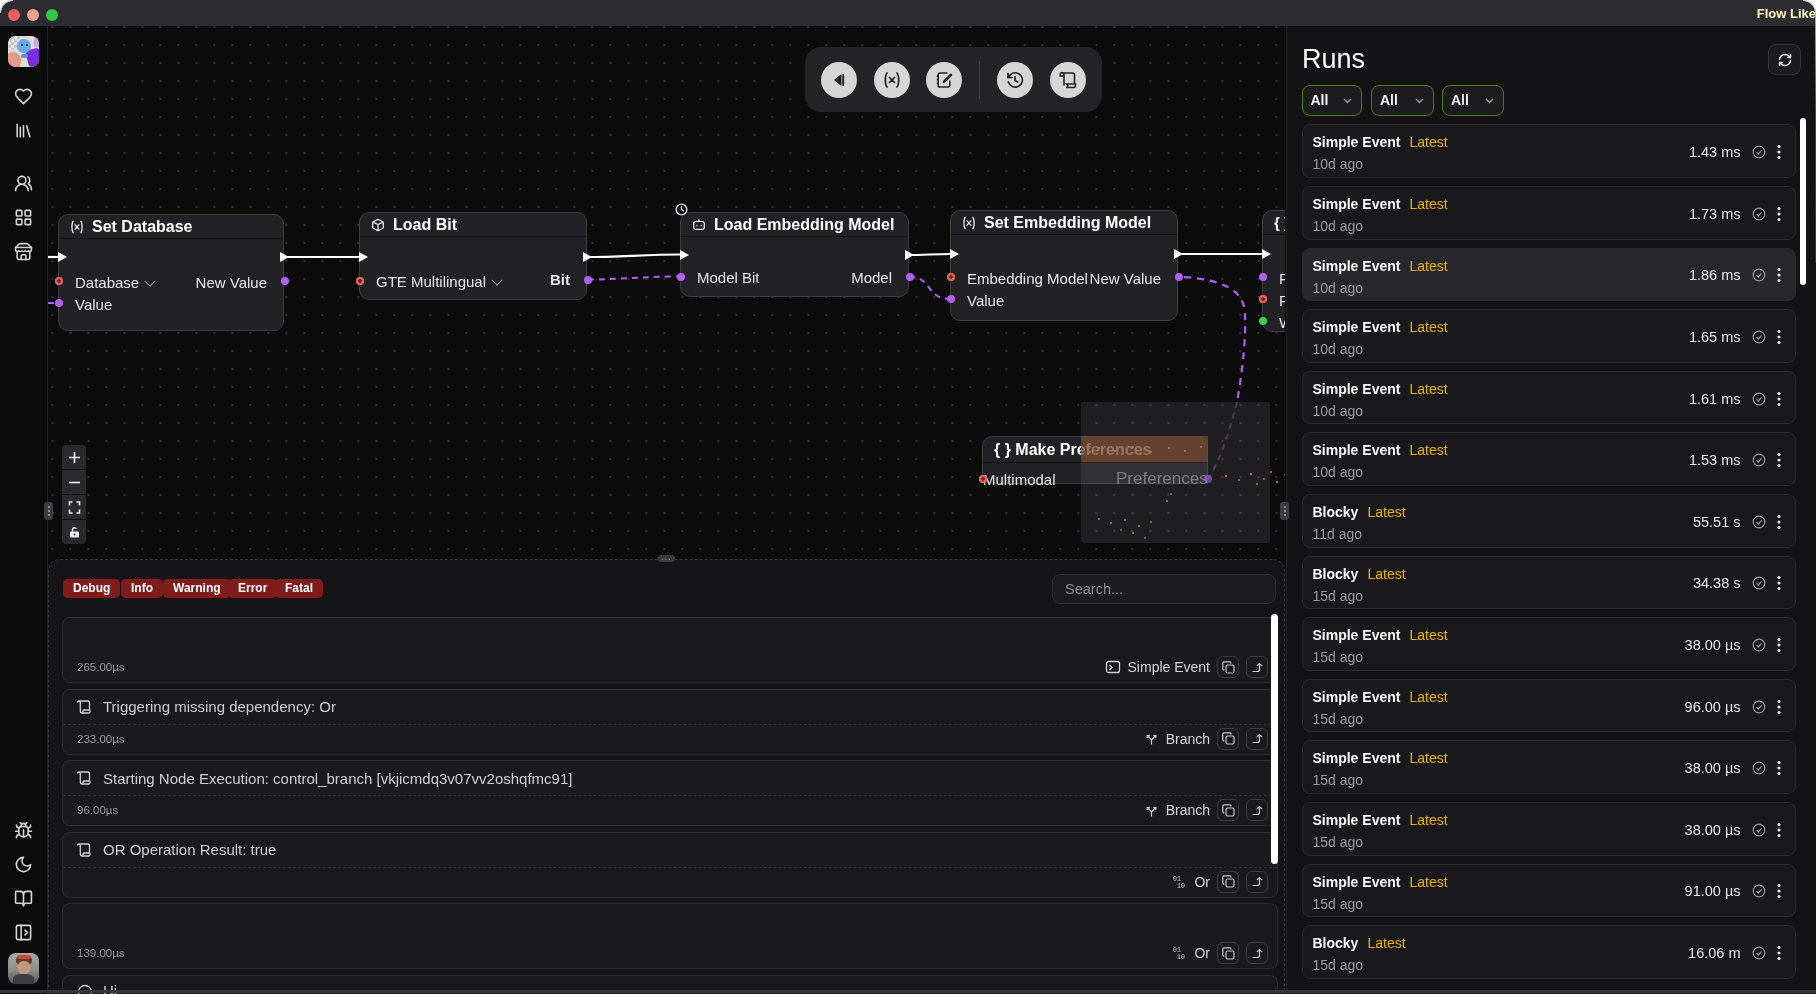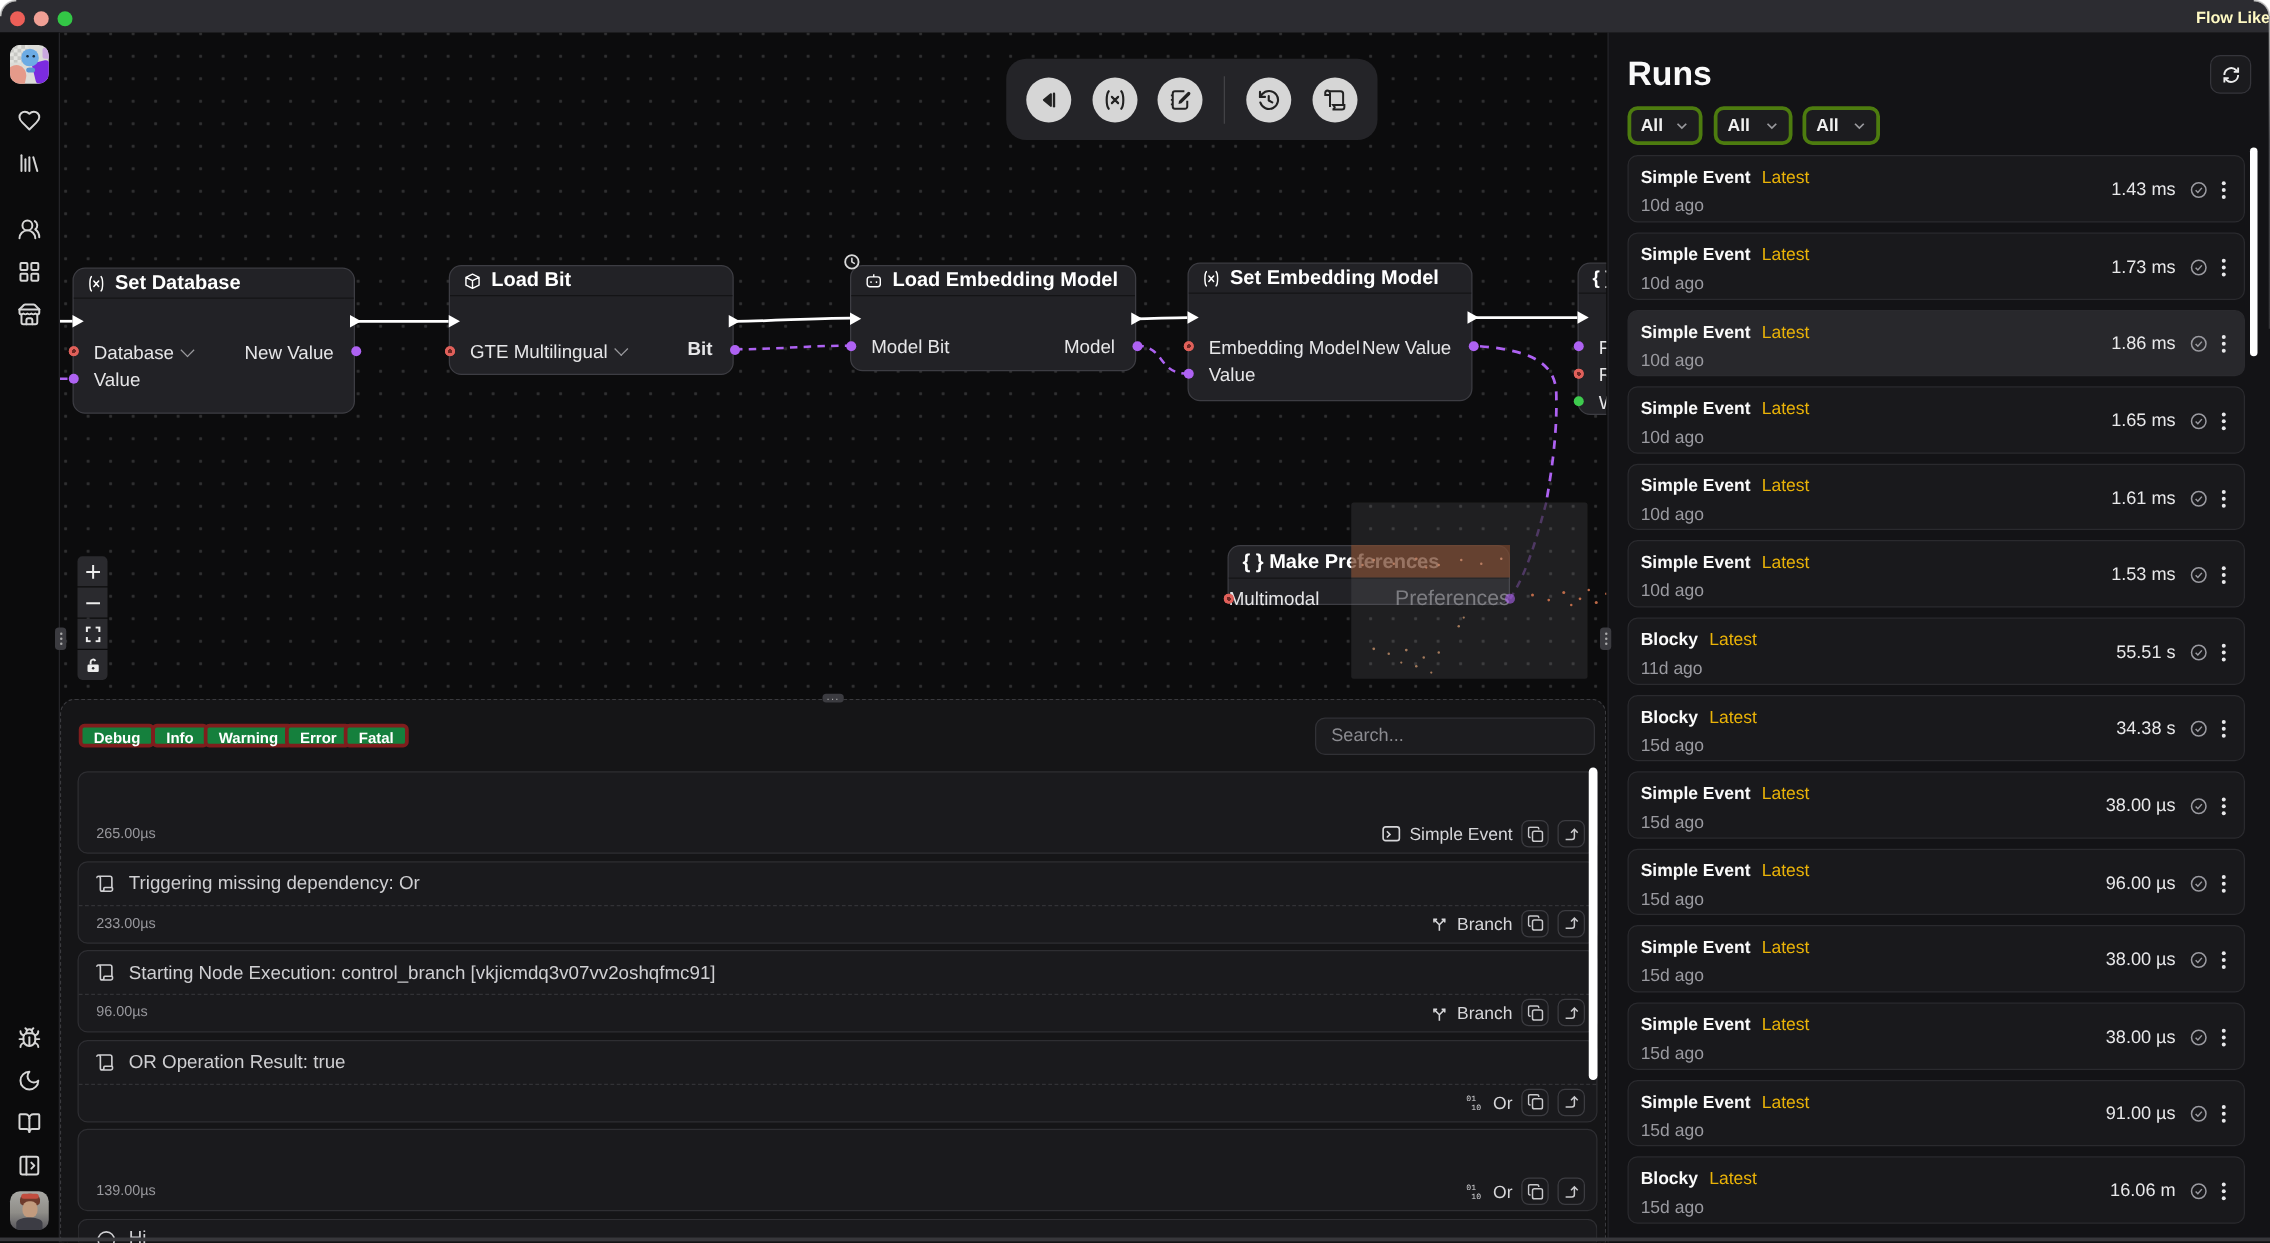--- a/index.html
+++ b/index.html
@@ -35,33 +35,33 @@
 
 #zoomctl{position:absolute;left:14px;top:419px;width:24px}
 .zbtn{width:24px;height:24px;background:#2a2a2e;color:#ededed;display:flex;align-items:center;justify-content:center;margin-bottom:1px}
 .zbtn svg{width:13px;height:13px}
 .zbtn:first-child{border-radius:4px 4px 0 0}
 .zbtn:last-child{border-radius:0 0 4px 4px}
 
 #ghost{position:absolute;left:1033px;top:376px;width:189px;height:141px;background:rgba(130,130,135,0.17);border-radius:2px}
 
 #logpanel{position:absolute;left:48px;top:559px;width:1237px;height:435px;background:#151517;border:1.5px dashed #3a3a3e;border-bottom:none;border-radius:12px 12px 0 0}
-.chip{position:absolute;top:19px;height:19px;background:#15803d;border:3px solid #7f1d1d;border-radius:4.5px;color:#fff;font-size:12px;font-weight:bold;line-height:17px;padding:0 9px}
+.chip{position:absolute;top:19px;height:19px;background:#7f1d1d;border:1px solid #7f1d1d;border-radius:4.5px;color:#fff;font-size:12px;font-weight:bold;line-height:17px;padding:0 9px}
 #search{position:absolute;left:1003px;top:14px;width:224px;height:30px;background:#1c1c1f;border:1px solid #313136;border-radius:8px;color:#8b8b90;font-size:14.5px;line-height:28px;padding:0 12px}
 .logcard{position:absolute;left:13px;width:1216px;height:66px;background:#1a1a1d;border:1px solid #2e2e32;border-radius:8px}
 .logr1{position:absolute;left:0;top:0;right:0;height:35px;border-bottom:1px dashed #323236;display:flex;align-items:center;padding:0 14px;gap:10px;color:#cfcfd2;font-size:15px;white-space:nowrap}
 .logr2{position:absolute;left:0;top:35px;right:0;height:28px;display:flex;align-items:center;padding:0 9px 0 14px;color:#98989d;font-size:11.5px}
 .badge{margin-left:auto;display:flex;align-items:center;gap:7px;color:#d6d6d9;font-size:14px}
 .lbtn{width:22px;height:22px;border:1px solid #3c3c41;border-radius:6px;display:flex;align-items:center;justify-content:center;color:#c9c9cc}
 #logsb{position:absolute;left:1221.5px;top:54px;width:7px;height:250px;background:#fff;border-radius:4px}
 
 #rpanel{position:absolute;left:1286px;top:26px;width:530px;height:968px;background:#131316;border-left:1px solid #242428}
-#runs-title{position:absolute;left:15px;top:18px;font-size:27px;font-weight:bold;color:#fafafa}
+#runs-title{position:absolute;left:15px;top:18px;font-size:27px;font-weight:normal;color:#fafafa}
 #refreshbtn{position:absolute;left:481px;top:18px;width:33px;height:31px;border:1px solid #35353b;border-radius:8px;background:#1b1b1e;display:flex;align-items:center;justify-content:center;color:#ececec}
-.ddl{position:absolute;top:58.5px;height:31px;background:#1c1c1f;border:3px solid #4d7c0f;border-radius:8px;display:flex;align-items:center;justify-content:space-between;padding:0 8px;color:#f0f0f0;font-size:14px;font-weight:bold}
+.ddl{position:absolute;top:58.5px;height:31px;background:#1c1c1f;border:1px solid #4d7c0f;border-radius:8px;display:flex;align-items:center;justify-content:space-between;padding:0 8px;color:#f0f0f0;font-size:14px;font-weight:bold}
 .runcard{position:absolute;left:14.5px;width:494px;height:53.5px;background:#19191c;border:1px solid #2a2a2e;border-radius:8px;padding:8px 10px}
 .runcard.hl{background:#28282c}
 .rtitle{font-size:14px;color:#fafafa;font-weight:bold}
 .rlatest{font-size:14px;color:#eab308;font-weight:normal;margin-left:9px}
 .rago{font-size:14px;color:#9a9aa0;margin-top:5px}
 .rright{position:absolute;right:14px;top:0;height:53.5px;display:flex;align-items:center;gap:9px;color:#e8e8ea;font-size:14.5px}
 #runsb{position:absolute;left:513px;top:92px;width:6px;height:167px;background:#fff;border-radius:3px}
 
 .handle{position:absolute;width:9px;height:18px;background:#3b3b40;border-radius:3px;display:flex;align-items:center;justify-content:center}
 .handle i{width:2px;height:2px;background:#aaa;border-radius:50%;box-shadow:0 4px 0 #aaa,0 -4px 0 #aaa;display:block}

